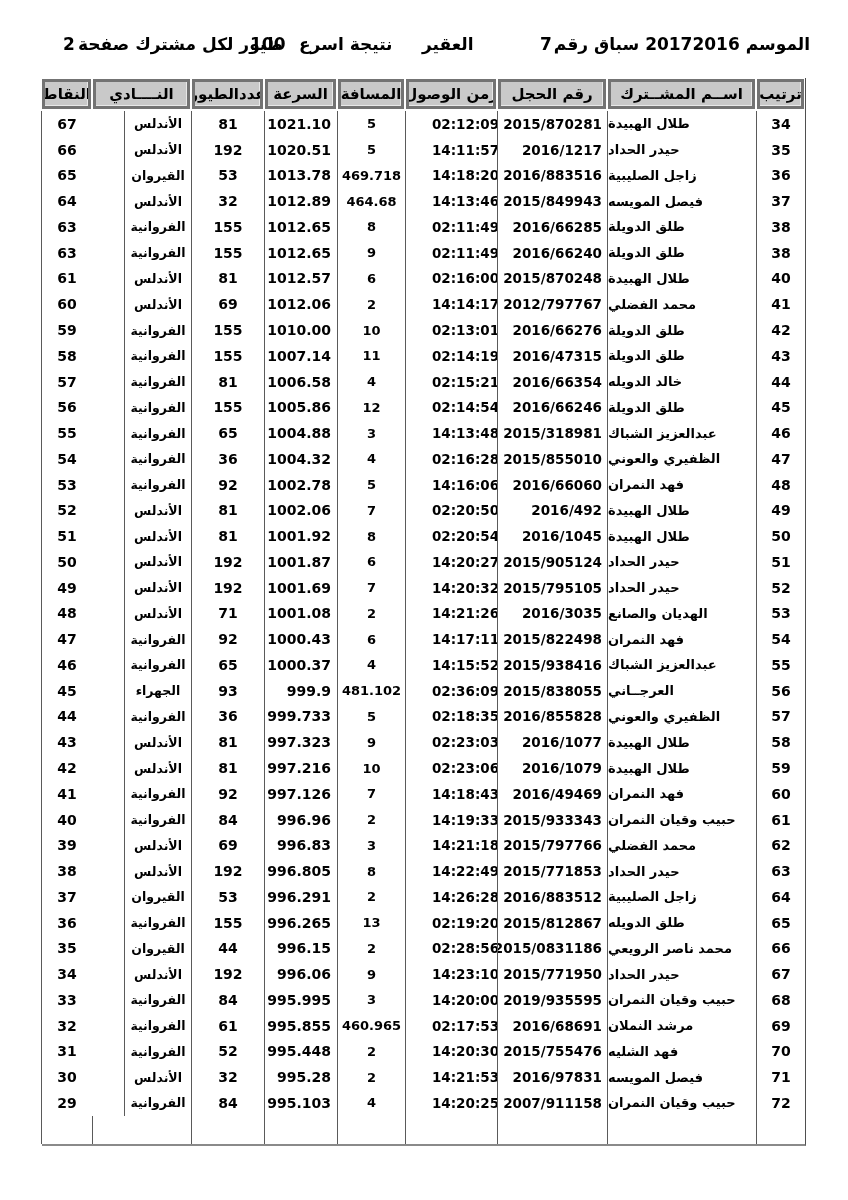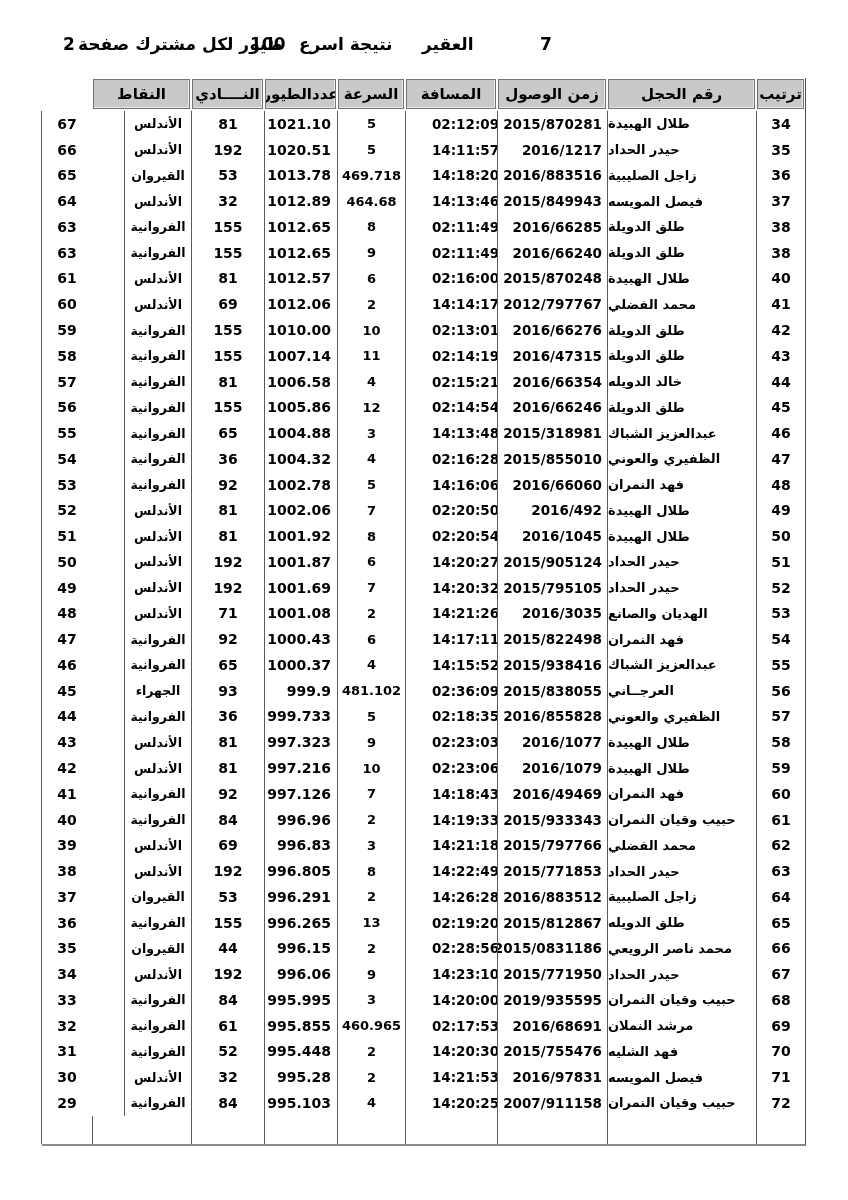--- a/index.html
+++ b/index.html
@@ -27,21 +27,21 @@
     border-bottom:2px solid #8a8a8a;
     box-sizing:border-box;
   }
   .hdr-row{
     display:grid;
     grid-template-columns:49px 149px 110px 92px 68px 73px 73px 99px 51px;
     height:33px;flex:0 0 33px;background:#ffffff;
   }
   .hdr-cell{
     background:#c9c9c9;
-    border:1px solid #737373;
+    border:3px solid #737373;
     margin:1px 1px 2px 1px;
     display:flex;align-items:center;justify-content:center;
     font-size:15px;white-space:nowrap;overflow:hidden;
     box-shadow:inset -1px -1px 0 #e8e8e8;
   }
   .row{
     display:grid;
     grid-template-columns:49px 149px 110px 92px 68px 73px 73px 99px 51px;
     flex:0 0 25.77px;height:25.77px;
   }
@@ -58,31 +58,33 @@
   .cell.c-club{font-size:12.5px;margin-left:32px;}
   .cell.c-ring{font-size:13.5px;padding-right:5px;}
   .cell.c-time{font-size:13.5px;padding-left:28px;}
   .cell.c-dist{font-size:13px;}
   .cell.c-speed{padding-right:6px;}
 </style>
 </head>
 <body>
 
 <div class="topline">
+  <span class="seg" id="seg-season">الموسم 20172016 سباق رقم</span>
   <span class="seg" id="seg-racenum">7</span>
   <span class="seg" id="seg-loc">العقير</span>
   <span class="seg" id="seg-result">نتيجة اسرع</span>
   <span class="seg" id="seg-count">100</span>
   <span class="seg" id="seg-per">طيور لكل مشترك  صفحة</span>
   <span class="seg" id="seg-page">2</span>
 </div>
 
 <div class="tbl" id="results-table">
   <div class="hdr-row" id="hdr-row">
       <div class="hdr-cell">ترتيب</div>
+      <div class="hdr-cell">اســم المشــترك</div>
       <div class="hdr-cell">رقم الحجل</div>
       <div class="hdr-cell">زمن الوصول</div>
       <div class="hdr-cell">المسافة</div>
       <div class="hdr-cell">السرعة</div>
       <div class="hdr-cell">عددالطيور</div>
       <div class="hdr-cell">النــــادي</div>
       <div class="hdr-cell">النقاط</div>
     </div>
 
 <div class="row">

